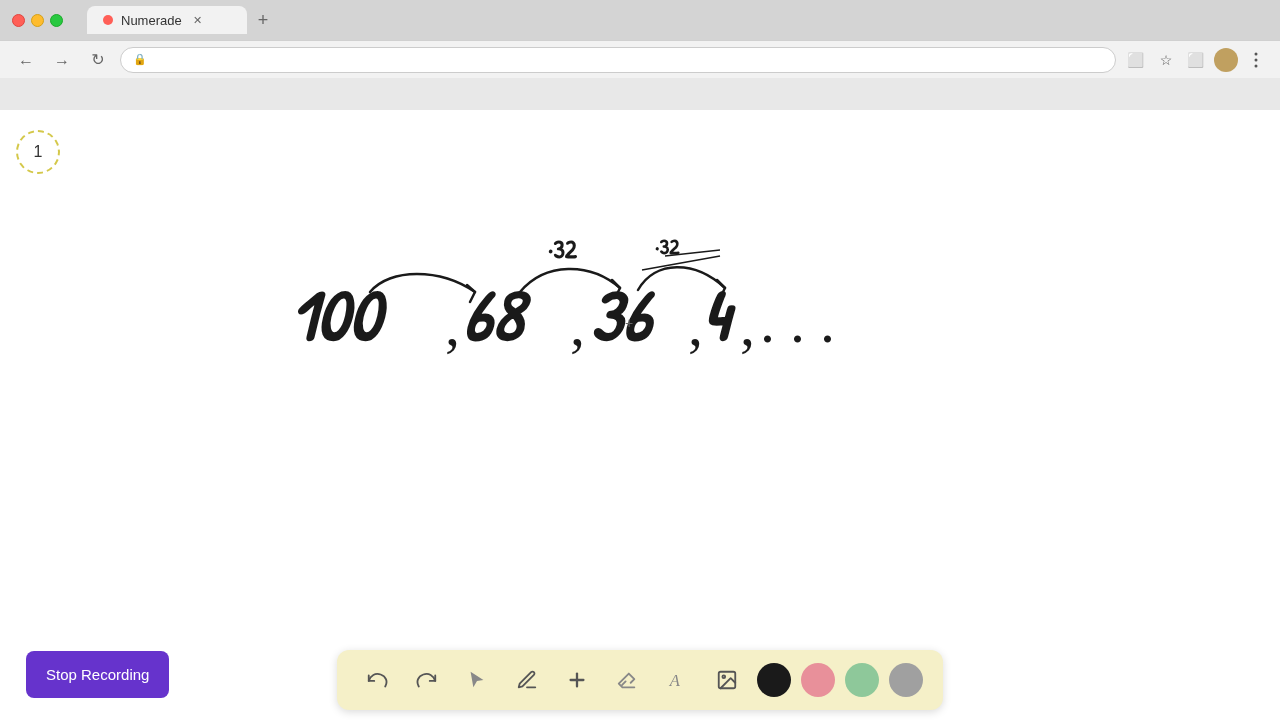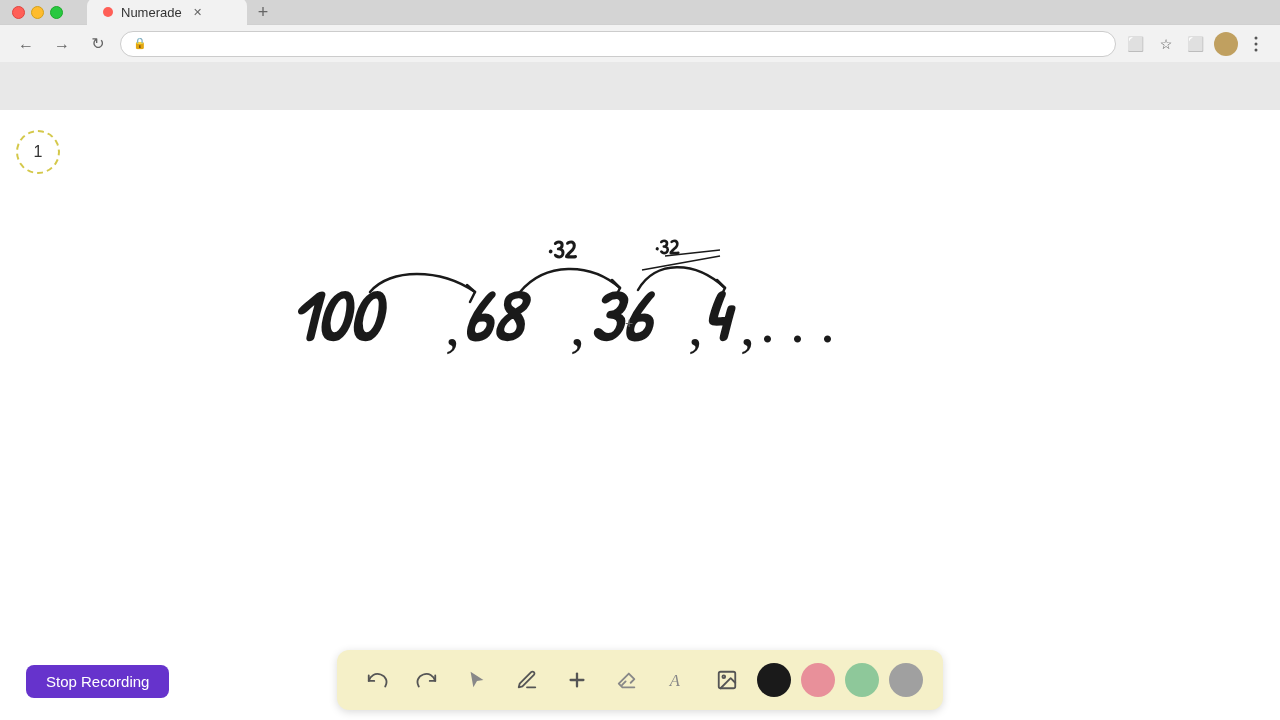--- a/index.html
+++ b/index.html
@@ -12,21 +12,21 @@
       background: #2d2d2d;
     }
 
     
     .browser-chrome {
       background: #e8e8e8;
       height: 110px;
     }
 
     .title-bar {
-      height: 24px;
+      height: 40px;
       background: #d4d4d4;
       display: flex;
       align-items: center;
       padding: 0 12px;
       gap: 8px;
     }
 
     .traffic-lights {
       display: flex;
       gap: 6px;
@@ -238,21 +238,21 @@
 
     
     .stop-recording-btn {
       position: absolute;
       bottom: 22px;
       left: 26px;
       background: #6633cc;
       color: white;
       border: none;
       border-radius: 8px;
-      padding: 8px 20px;
+      padding: 15px 20px;
       font-size: 15px;
       font-weight: 500;
       cursor: pointer;
       white-space: nowrap;
     }
 
     
     .math-svg {
       overflow: visible;
     }

